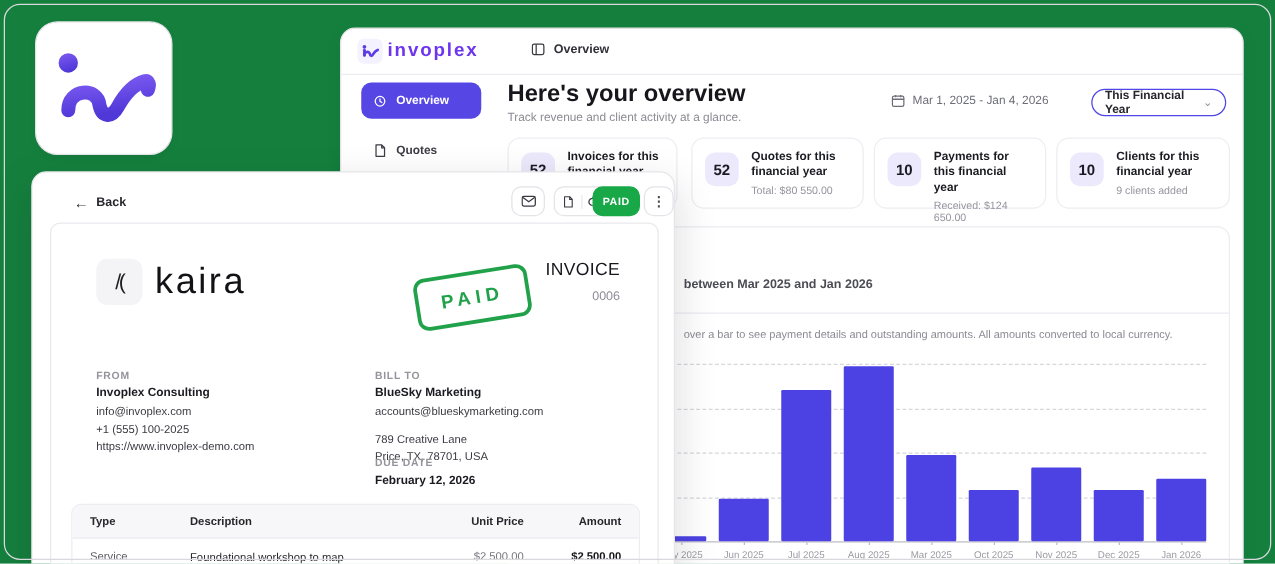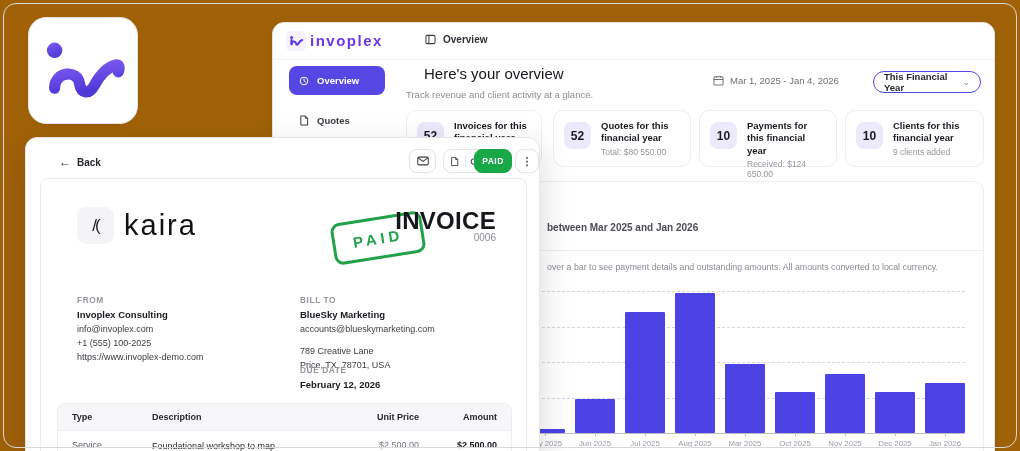--- a/index.html
+++ b/index.html
@@ -1,18 +1,18 @@
 <!DOCTYPE html>
 <html><head>
 <meta charset="utf-8">
 <style>
   *{box-sizing:border-box;margin:0;padding:0}
   html,body{width:1020px;height:451px;overflow:hidden;background:#fff;
     font-family:"Liberation Sans",sans-serif;-webkit-font-smoothing:antialiased}
-  .stage{position:relative;width:1020px;height:451px;overflow:hidden;background:#a16207}
+  .stage{position:relative;width:1020px;height:451px;overflow:hidden;background:#15803d}
   .frame{position:absolute;inset:3px;border:1.5px solid #d8d8dd;border-radius:13px;pointer-events:none;z-index:60}
 
   
   .logo-card{position:absolute;left:28px;top:17px;width:110px;height:107px;background:#fff;
     border:1.5px solid #e3e3e8;border-radius:18px;box-shadow:0 2px 6px rgba(20,20,40,.05);
     display:flex;align-items:center;justify-content:center;z-index:20}
 
   
   .dash{position:absolute;left:272px;top:22px;width:723px;height:470px;background:#fff;
     border:1px solid #e3e3e8;border-radius:12px;box-shadow:0 4px 14px rgba(20,20,40,.07);z-index:1;overflow:hidden}
@@ -23,21 +23,21 @@
   .crumb{position:absolute;left:152px;top:11px;display:flex;align-items:center;gap:7px}
   .crumb-label{font-size:10px;font-weight:600;color:#303038}
   .dash-divider{position:absolute;left:0;right:0;top:36px;height:1px;background:#ececf1}
 
   .side-item{position:absolute;display:flex;align-items:center;gap:8px;cursor:pointer}
   .side-active{left:16px;top:43px;width:96px;height:29px;background:#5646e4;border-radius:8px;padding:0 10px}
   .side-active .side-label{color:#fff}
   .side-quotes{left:16px;top:86px;width:96px;height:22px;padding:0 10px}
   .side-label{font-size:9.5px;font-weight:600;color:#3c3c44}
 
-  .main-title{position:absolute;left:151px;top:42px;font-size:15px;font-weight:400;color:#16161c}
+  .main-title{position:absolute;left:133px;top:42px;font-size:19px;font-weight:700;color:#16161c}
   .main-sub{position:absolute;left:133px;top:66px;font-size:9.5px;color:#8b8b94}
 
   .daterow{position:absolute;left:440px;top:52px;display:flex;align-items:center;gap:6px}
   .date-text{font-size:9.5px;color:#6e6e78}
   .period-pill{position:absolute;left:600px;top:48px;width:108px;height:22px;border:1.5px solid #4f46e5;
     border-radius:12px;background:#fff;display:flex;align-items:center;justify-content:flex-end;
     padding:0 10px;cursor:pointer}
   .period-label{font-size:9.5px;font-weight:700;color:#26262d}
   .chev{font-size:9px;color:#8a8a93}
 
@@ -76,21 +76,21 @@
   .tbtn-kebab{left:489px;width:24px;font-size:11px;color:#4a4a52;font-weight:700}
 
   .doc{position:absolute;left:14px;top:40px;width:487px;height:300px;border:1px solid #e9e9ee;border-radius:8px;background:#fff}
   .kaira{position:absolute;left:36px;top:28px;display:flex;align-items:center;gap:10px}
   .kaira-ic{width:37px;height:37px;border-radius:9px;background:#f4f4f6;display:flex;align-items:center;justify-content:center;
     font-size:17px;color:#1c1c22;letter-spacing:-2px}
   .kaira-name{font-size:29px;font-weight:400;letter-spacing:2px;color:#121216}
   .stamp{position:absolute;left:291px;top:38px;width:92px;height:42px;border:3.5px solid #21a24a;border-radius:9px;
     transform:rotate(-9deg);display:flex;align-items:center;justify-content:center;background:#fff}
   .stamp-label{font-size:15px;font-weight:800;color:#21a24a;letter-spacing:4px}
-  .inv-title{position:absolute;right:30px;top:28px;font-size:24px;font-weight:700;color:#16161c;letter-spacing:.3px;text-align:left}
+  .inv-title{position:absolute;right:30px;top:28px;font-size:14px;font-weight:400;color:#16161c;letter-spacing:.3px;text-align:left}
   .inv-num{position:absolute;right:30px;top:53px;font-size:10px;color:#8d8d96;text-align:right}
 
   .flabel{font-size:8.3px;font-weight:600;letter-spacing:.6px;color:#94949c}
   .fname{font-size:9.5px;font-weight:700;color:#1a1a20;margin-top:4px}
   .fline{font-size:9px;color:#3a3a42;margin-top:4px}
   .col-from{position:absolute;left:36px;top:116px;width:210px}
   .col-bill{position:absolute;left:259px;top:116px;width:210px}
   .addr-gap{margin-top:12px}
   .col-issue{position:absolute;left:36px;top:186px}
   .col-due{position:absolute;left:259px;top:186px}

